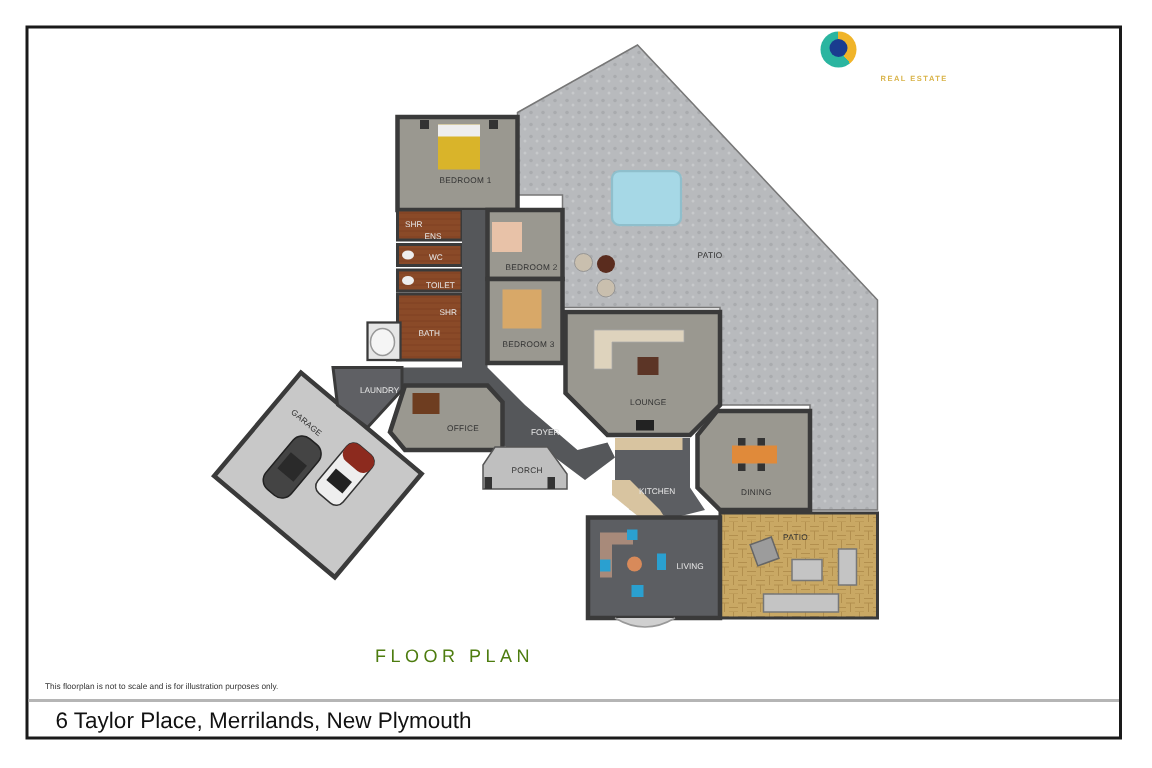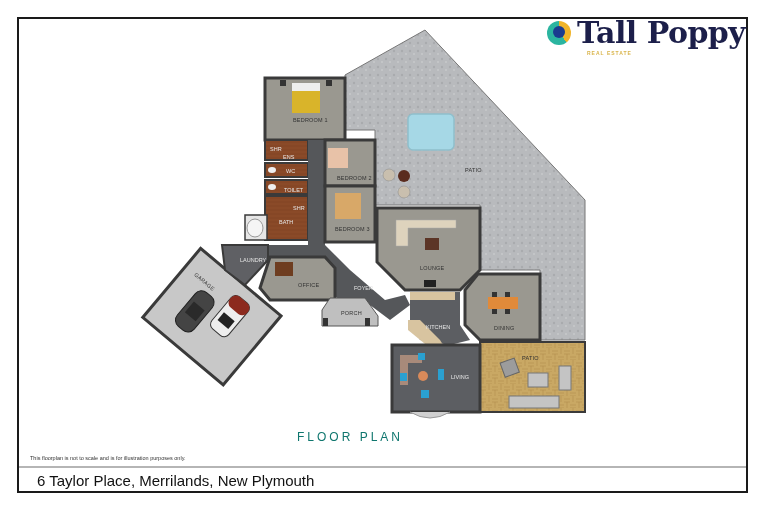--- a/index.html
+++ b/index.html
@@ -5,35 +5,34 @@
     html, body { margin: 0; padding: 0; background: #ffffff; }
     body { width: 768px; height: 512px; position: relative; overflow: hidden; font-family: "Liberation Sans", sans-serif; }
     .frame { position: absolute; left: 17px; top: 17px; width: 731px; height: 476px; border: 2px solid #1a1a1a; box-sizing: border-box; background: #fff; }
     .logo { position: absolute; left: 547px; top: 18px; width: 200px; height: 36px; }
     .logo-mark { position: absolute; left: 0; top: 3px; width: 24px; height: 24px; border-radius: 50%;
       background: conic-gradient(#f0b429 0deg 140deg, #2bb5a0 140deg 360deg); }
     .logo-mark::after { content: ""; position: absolute; left: 6px; top: 5px; width: 12px; height: 12px; border-radius: 50%; background: #1a3c8f; }
     .logo-title { position: absolute; left: 30px; top: -3px; font-family: "DejaVu Serif", serif; font-weight: bold; font-size: 30px; color: #1c1f4a; letter-spacing: -0.5px; white-space: nowrap; }
     .logo-sub { position: absolute; left: 40px; top: 32px; font-size: 5px; font-weight: bold; letter-spacing: 1px; color: #d9b44a; }
     .plan { position: absolute; left: 0; top: 0; width: 768px; height: 512px; }
-    .plan-title { position: absolute; left: 250px; width: 200px; top: 430px; text-align: center; font-size: 12px; letter-spacing: 3px; color: #0f766e; }
+    .plan-title { position: absolute; left: 250px; width: 200px; top: 430px; text-align: left; font-size: 12px; letter-spacing: 3px; color: #4d7c0f; }
     .disclaimer { position: absolute; left: 30px; top: 455px; font-size: 5.5px; color: #333; }
     .separator { position: absolute; left: 19px; top: 466px; width: 727px; height: 2px; background: #b5b5b5; }
     .address { position: absolute; left: 37px; top: 472px; font-size: 15px; color: #111; white-space: nowrap; }
     .room-label { font-family: "Liberation Sans", sans-serif; font-size: 5.5px; fill: #333; letter-spacing: 0.2px; }
     .room-label-light { font-family: "Liberation Sans", sans-serif; font-size: 5.5px; fill: #e6e6e6; }
   </style>
 </head>
 <body>
 
 <div class="frame"></div>
 
 <div class="logo">
   <div class="logo-mark"></div>
-  <div class="logo-title">Tall Poppy</div>
   <div class="logo-sub">REAL ESTATE</div>
 </div>
 
 <svg class="plan" viewBox="0 0 768 512" xmlns="http://www.w3.org/2000/svg">
   <defs>
     <pattern id="deck" width="12" height="12" patternUnits="userSpaceOnUse">
       <rect width="12" height="12" fill="#c9a864"></rect>
       <path d="M0 3h6M0 6h6M6 9h6M6 12h6M3 6v6M9 0v6" stroke="#b08c4c" stroke-width="0.6"></path>
     </pattern>
     <pattern id="concrete" width="8" height="8" patternUnits="userSpaceOnUse">

